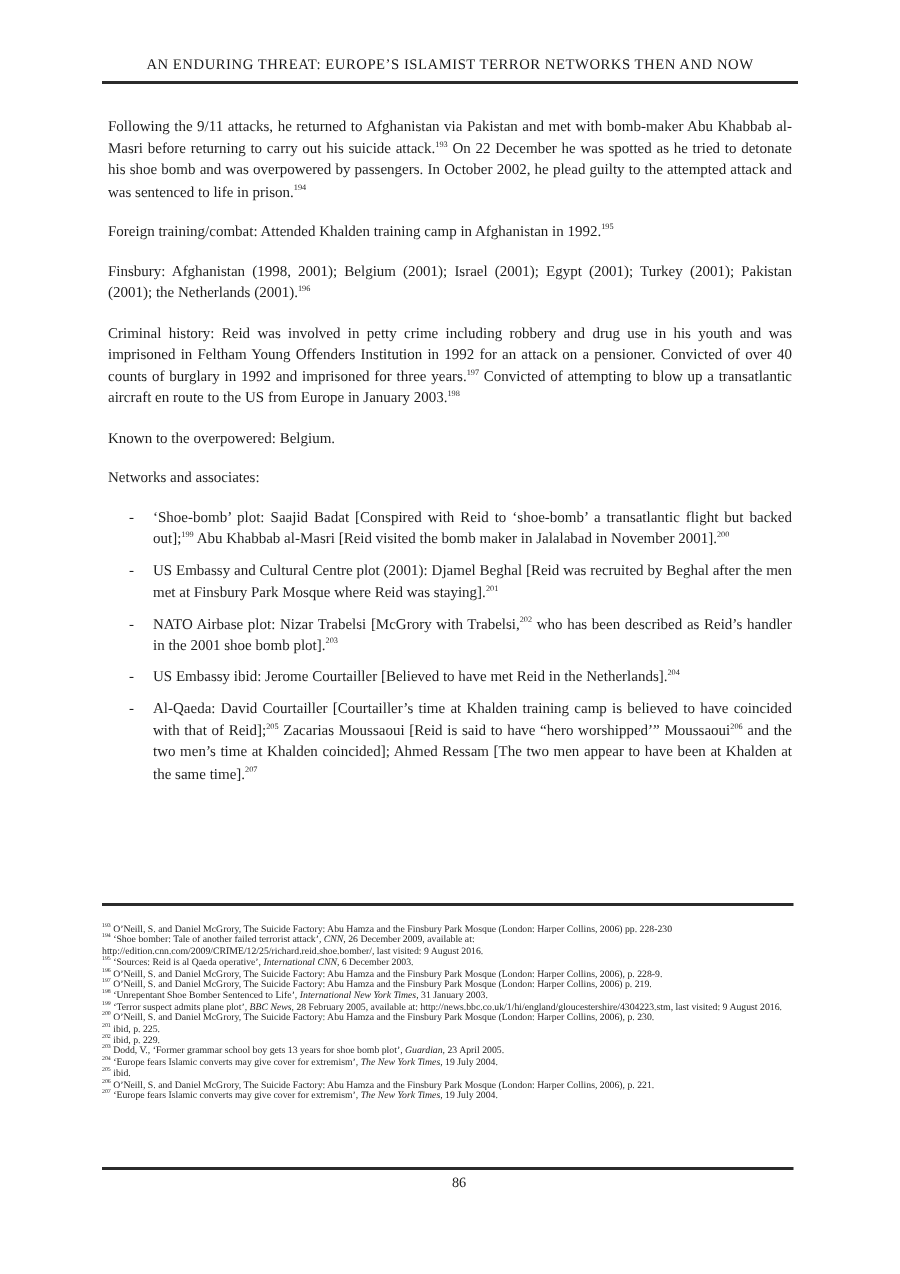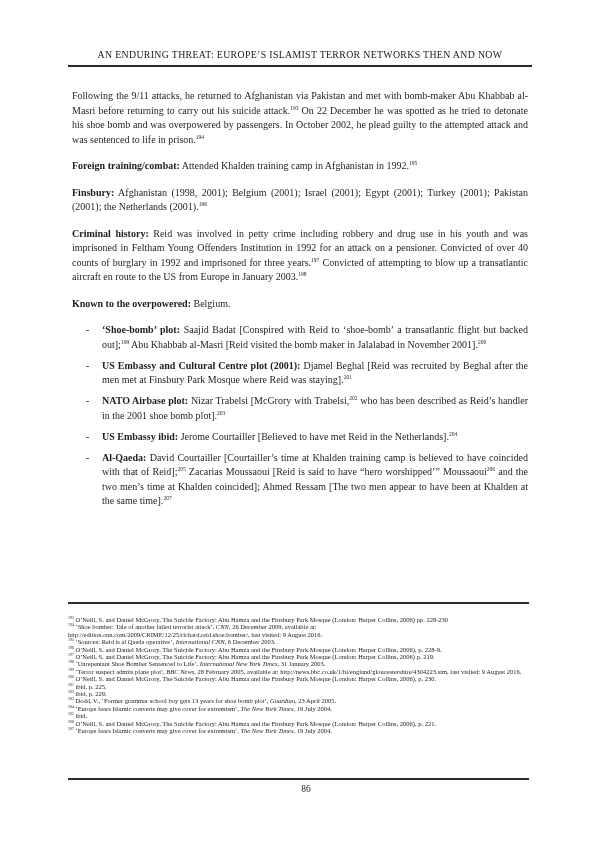--- a/index.html
+++ b/index.html
@@ -5,21 +5,21 @@
   * { box-sizing: border-box; }
   html, body { margin: 0; padding: 0; }
   body {
     width: 600px; height: 849px;
     background: #ffffff;
     color: #1e1e1e;
     font-family: "Liberation Serif", "DejaVu Serif", serif;
     position: relative;
     overflow: hidden;
   }
-  .page { padding: 49px 72px 0 72px; }
+  .page { padding: 38px 72px 0 72px; }
 
   .header-title {
     font-size: 9.8px;
     letter-spacing: 0.35px;
     text-align: center;
     white-space: nowrap;
     color: #181818;
   }
   .header-rule {
     border: none;
@@ -27,21 +27,21 @@
     margin: 5px -4px 0 -4px;
   }
 
   .content {
     margin-top: 22px;
     font-size: 10px;
     line-height: 14.5px;
     text-align: justify;
   }
   .para { margin: 0 0 12px 0; }
-  .para-label { font-weight: bold; }
+  .para-label { font-weight: normal; }
   sup {
     font-size: 55%;
     line-height: 0;
     vertical-align: super;
     letter-spacing: 0;
   }
 
   .bullets { margin-top: 0; }
   .bullet {
     position: relative;
@@ -93,20 +93,21 @@
   <div class="header-title">AN ENDURING THREAT: EUROPE’S ISLAMIST TERROR NETWORKS THEN AND NOW</div>
   <hr class="header-rule">
 
   <div class="content">
     <div>
         <div class="para"><span>Following the 9/11 attacks, he returned to Afghanistan via Pakistan and met with bomb-maker Abu Khabbab al-Masri before returning to carry out his suicide attack.</span><sup>193</sup><span> On 22 December he was spotted as he tried to detonate his shoe bomb and was overpowered by passengers. In October 2002, he plead guilty to the attempted attack and was sentenced to life in prison.</span><sup>194</sup></div>
         <div class="para"><span class="para-label">Foreign training/combat:</span><span> Attended Khalden training camp in Afghanistan in 1992.</span><sup>195</sup></div>
         <div class="para"><span class="para-label">Finsbury:</span><span> Afghanistan (1998, 2001); Belgium (2001); Israel (2001); Egypt (2001); Turkey (2001); Pakistan (2001); the Netherlands (2001).</span><sup>196</sup></div>
         <div class="para"><span class="para-label">Criminal history:</span><span> Reid was involved in petty crime including robbery and drug use in his youth and was imprisoned in Feltham Young Offenders Institution in 1992 for an attack on a pensioner. Convicted of over 40 counts of burglary in 1992 and imprisoned for three years.</span><sup>197</sup><span> Convicted of attempting to blow up a transatlantic aircraft en route to the US from Europe in January 2003.</span><sup>198</sup></div>
         <div class="para"><span class="para-label">Known to the overpowered:</span><span> Belgium.</span></div>
+        <div class="para"><span class="para-label">Networks and associates:</span></div>
       </div>
     <div class="bullets">
         <div class="bullet"><span class="bullet-dash">-</span><span class="para-label">‘Shoe-bomb’ plot:</span><span> Saajid Badat [Conspired with Reid to ‘shoe-bomb’ a transatlantic flight but backed out];</span><sup>199</sup><span> Abu Khabbab al-Masri [Reid visited the bomb maker in Jalalabad in November 2001].</span><sup>200</sup></div>
         <div class="bullet"><span class="bullet-dash">-</span><span class="para-label">US Embassy and Cultural Centre plot (2001):</span><span> Djamel Beghal [Reid was recruited by Beghal after the men met at Finsbury Park Mosque where Reid was staying].</span><sup>201</sup></div>
         <div class="bullet"><span class="bullet-dash">-</span><span class="para-label">NATO Airbase plot:</span><span> Nizar Trabelsi [McGrory with Trabelsi,</span><sup>202</sup><span> who has been described as Reid’s handler in the 2001 shoe bomb plot].</span><sup>203</sup></div>
         <div class="bullet"><span class="bullet-dash">-</span><span class="para-label">US Embassy ibid:</span><span> Jerome Courtailler [Believed to have met Reid in the Netherlands].</span><sup>204</sup></div>
         <div class="bullet"><span class="bullet-dash">-</span><span class="para-label">Al-Qaeda:</span><span> David Courtailler [Courtailler’s time at Khalden training camp is believed to have coincided with that of Reid];</span><sup>205</sup><span> Zacarias Moussaoui [Reid is said to have “hero worshipped’” Moussaoui</span><sup>206</sup><span> and the two men’s time at Khalden coincided]; Ahmed Ressam [The two men appear to have been at Khalden at the same time].</span><sup>207</sup></div>
       </div>
   </div>
 </div>

